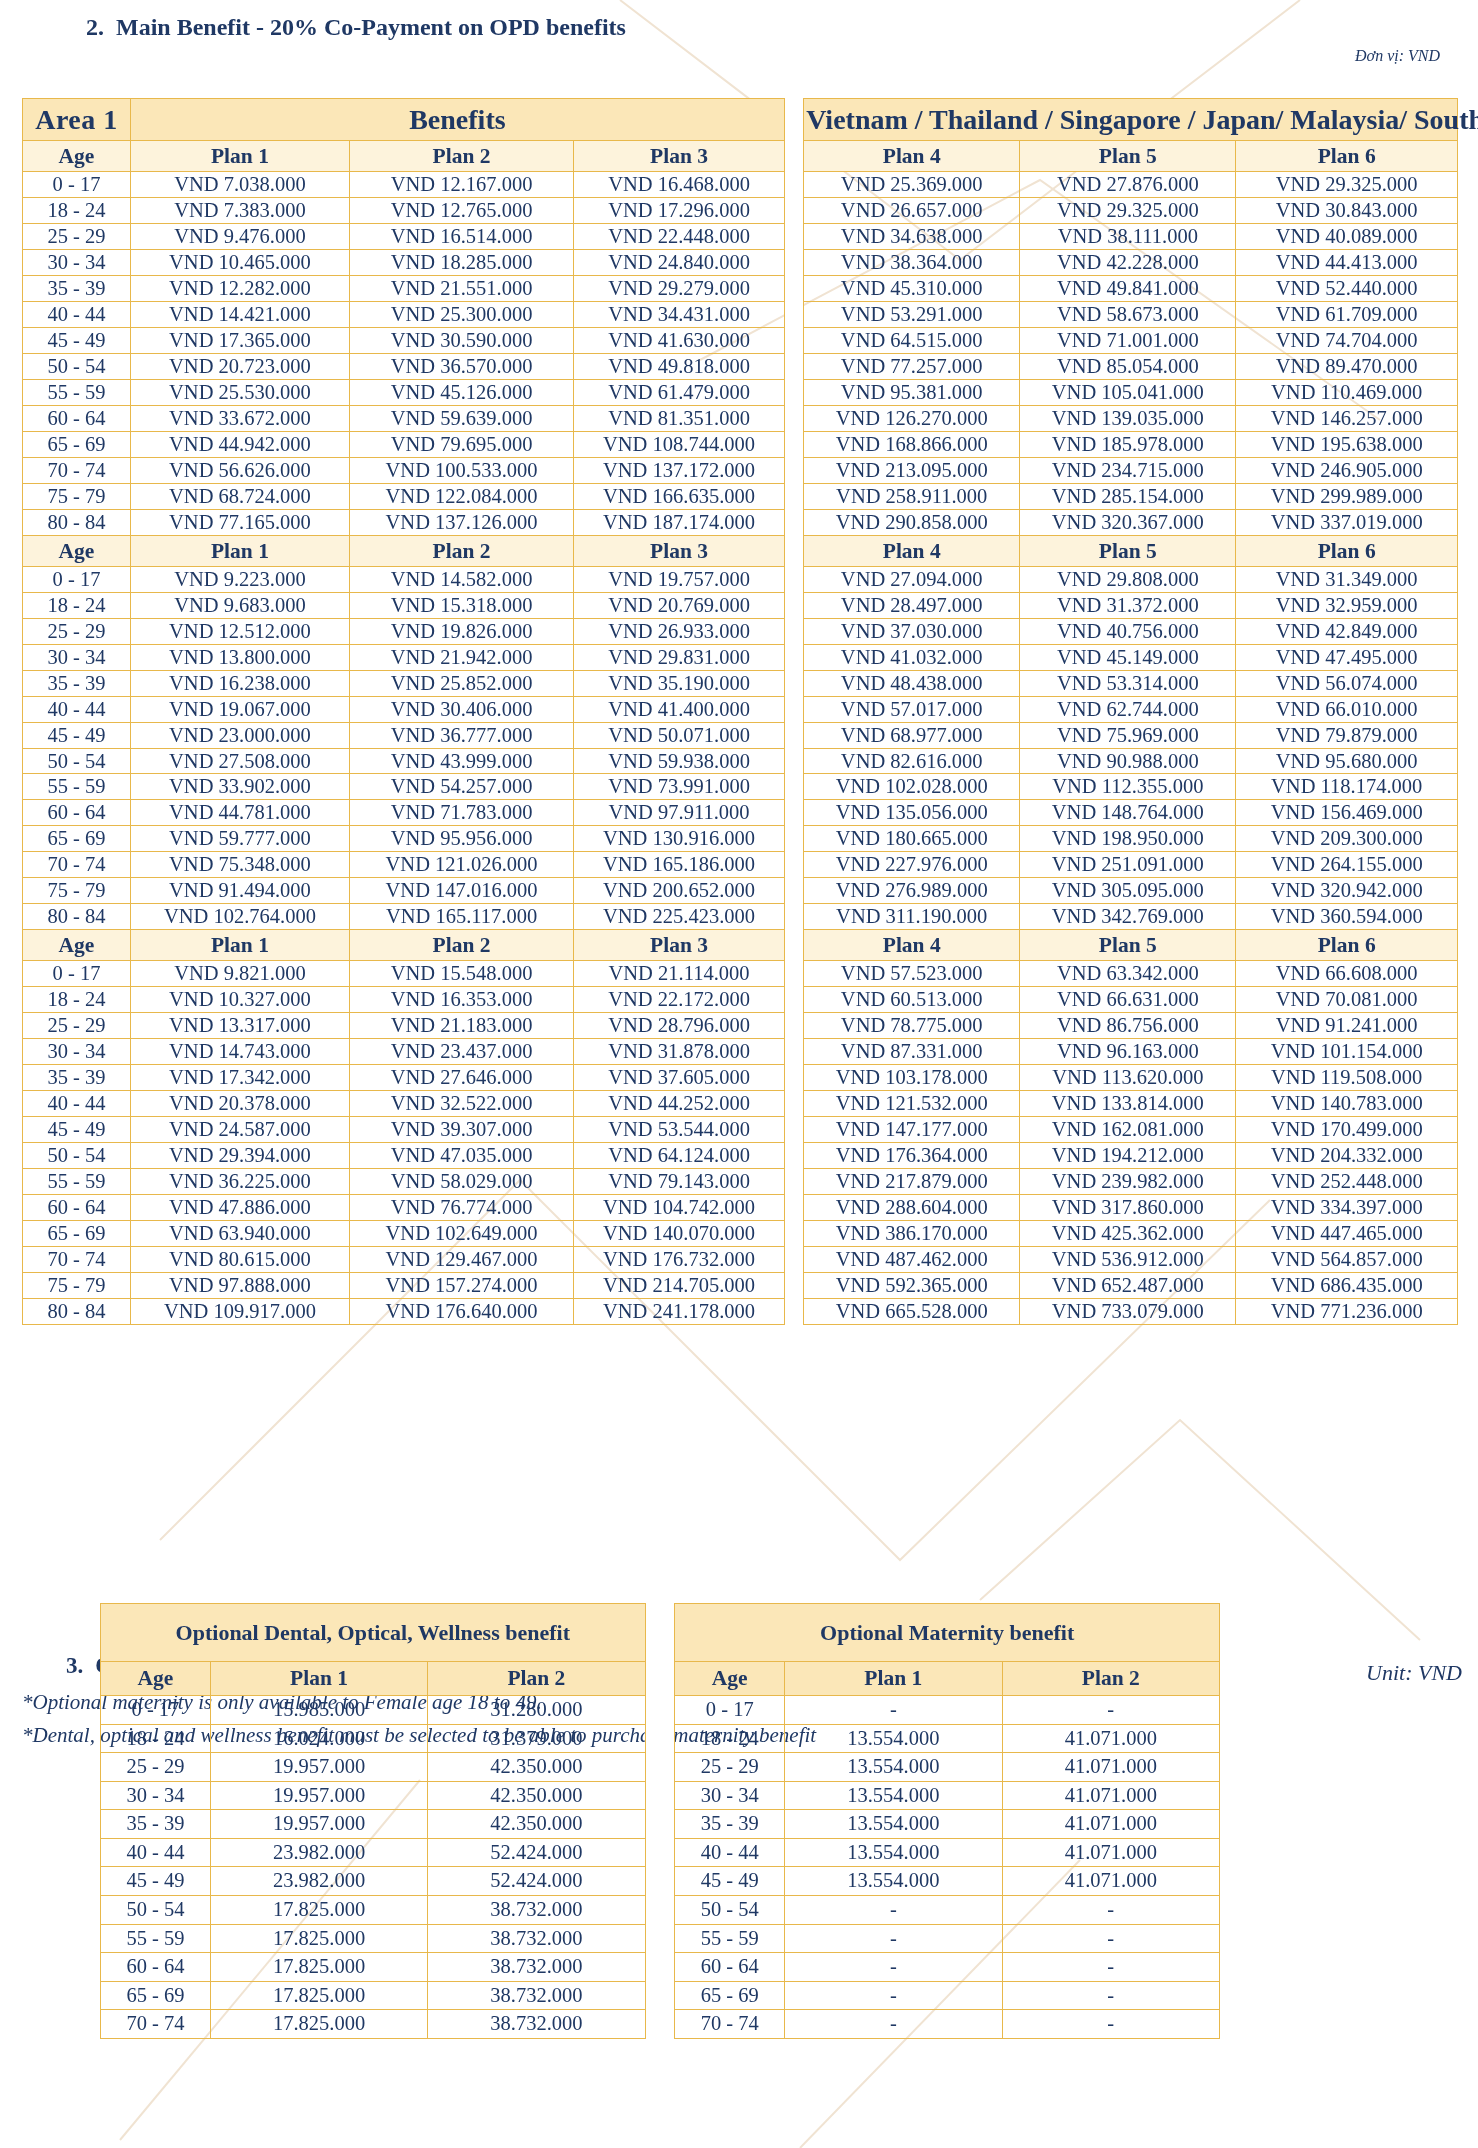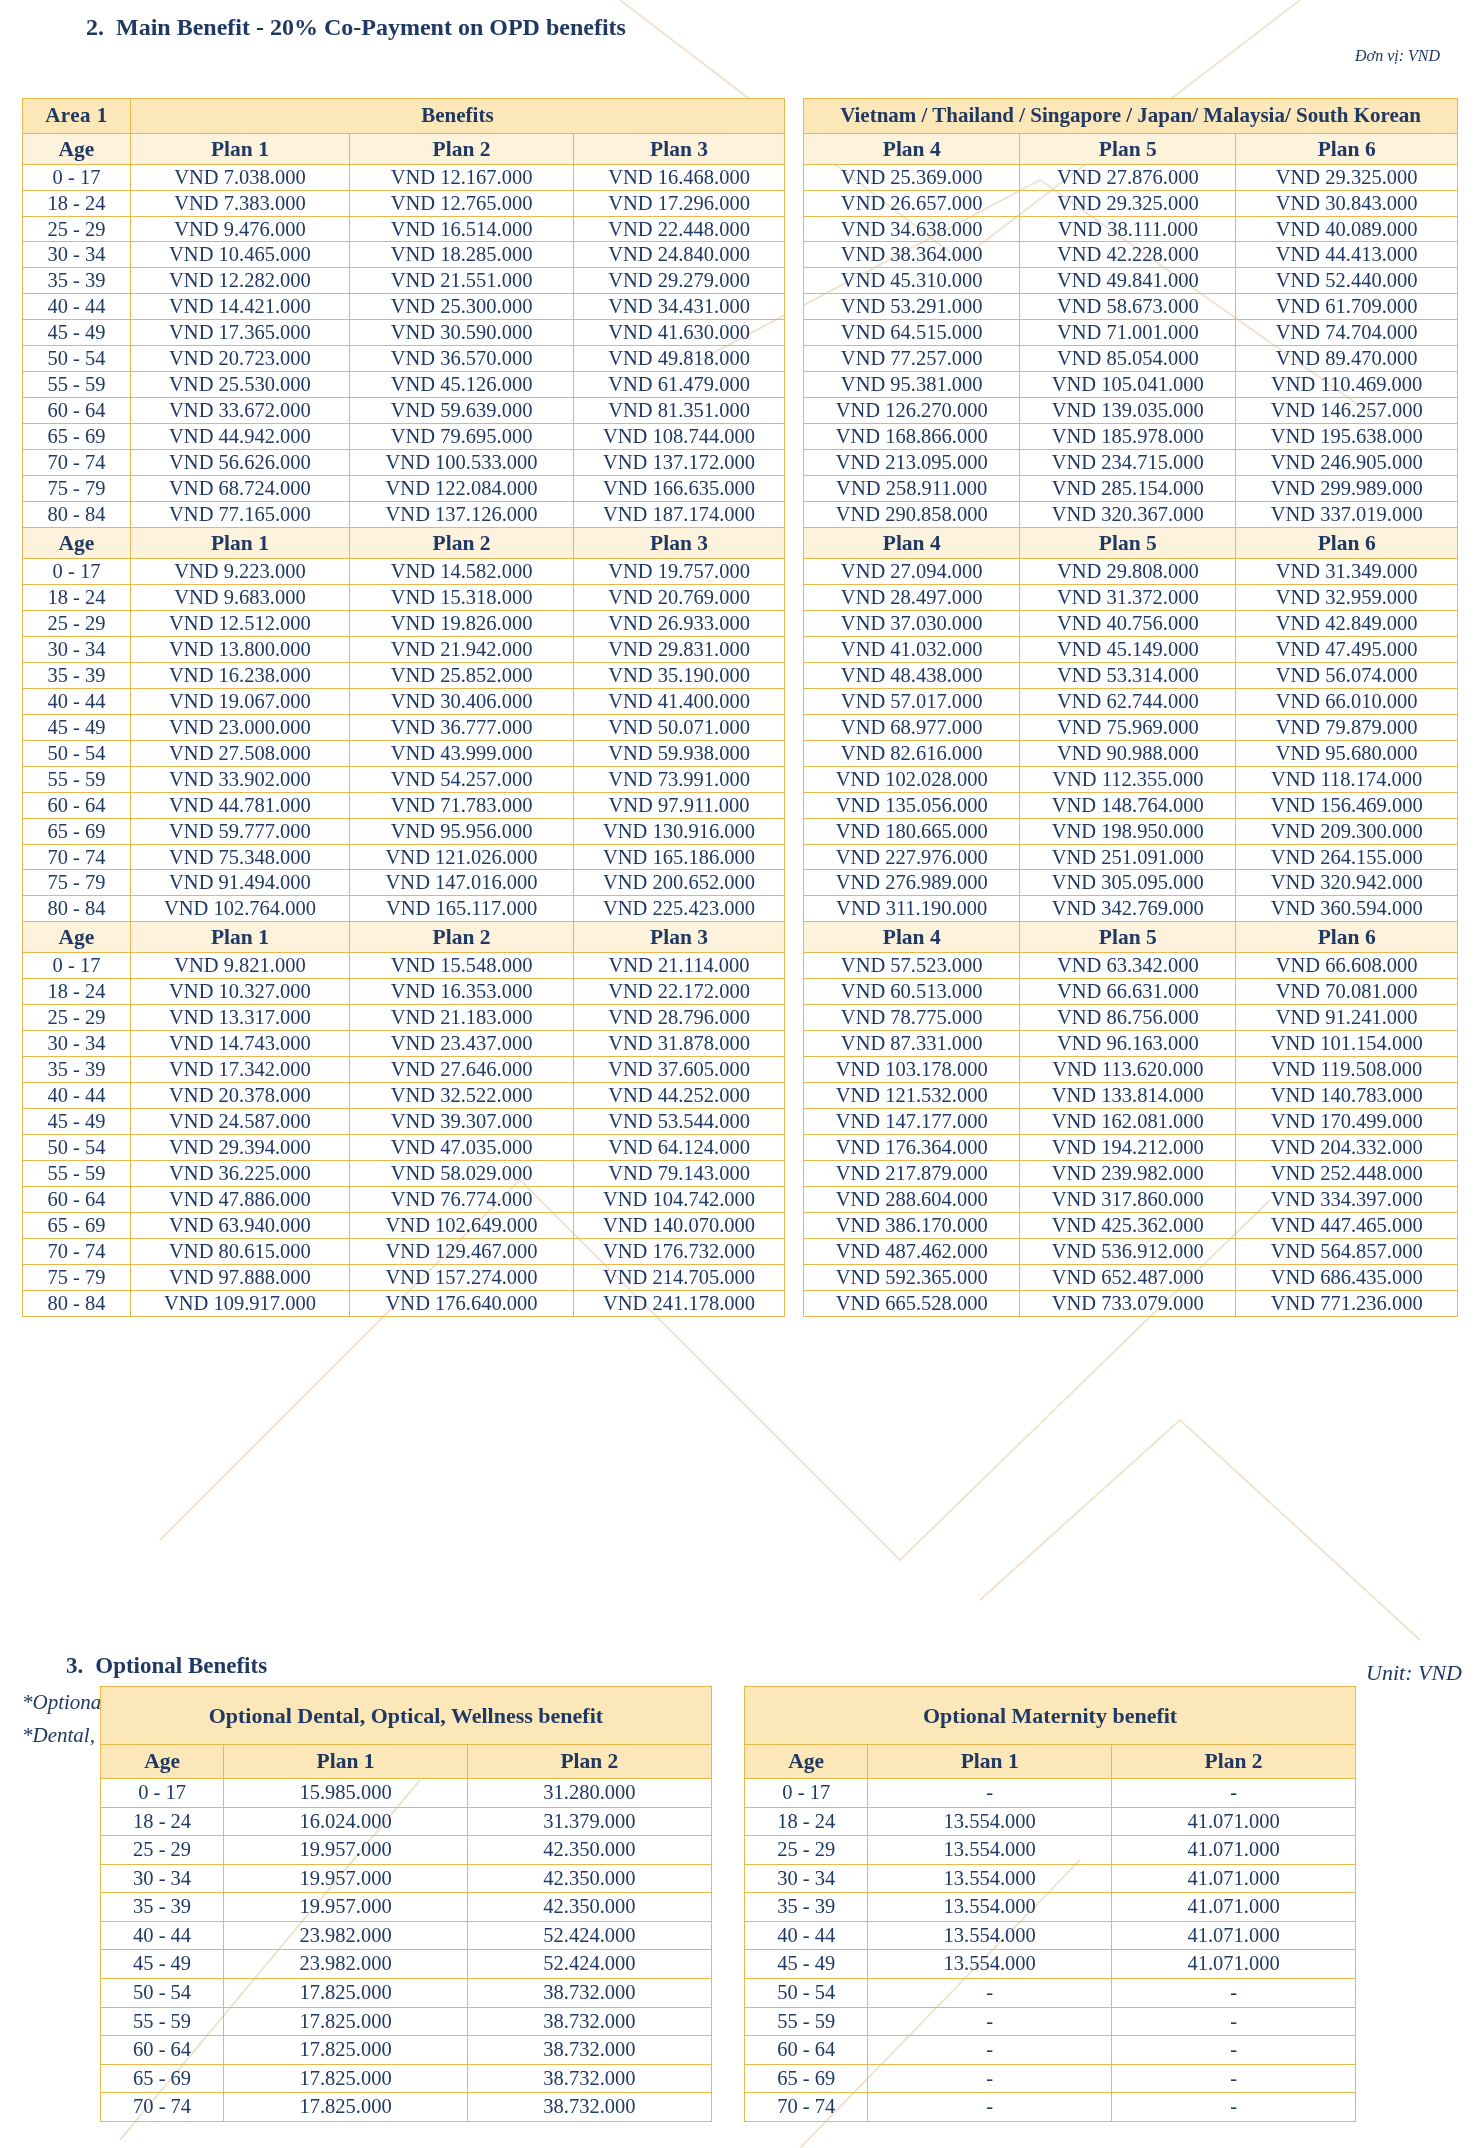--- a/index.html
+++ b/index.html
@@ -39,39 +39,39 @@
     padding:1px 2px;
     line-height:1.12;
     white-space:nowrap;
     color:#1F3864;
   }
   .maintable td.gap{
     border-top:none;border-bottom:none;border-left:none;border-right:none;
     background:#ffffff;
   }
   .maintable tr.area-row td{
-    background:#FBE7B8;font-weight:bold;font-size:21px;padding:5px 2px;
+    background:#FBE7B8;font-weight:bold;font-size:28px;padding:5px 2px;
   }
   .maintable tr.area-row td.gap{background:#ffffff;}
   .maintable tr.plan-row td{
     background:#FDF3DC;font-weight:bold;font-size:21.5px;padding:3px 2px;
   }
   .maintable tr.plan-row td.gap{background:#ffffff;}
   .maintable td.age{font-size:20.5px;}
   .area-label{font-weight:bold;letter-spacing:.5px;}
 
   
   #sec3{position:absolute;left:66px;top:1653px;font-size:23px;}
   .note{position:absolute;left:22px;font-style:italic;font-size:21px;color:#1F3864;}
   #note1{top:1690px;}
   #note2{top:1723px;}
   #unit2{position:absolute;right:16px;top:1660px;font-style:italic;font-size:22px;margin-left:48px;}
 
   .opttable{
-    position:absolute;left:100px;top:1686px;width:1256px;
+    position:absolute;left:100px;top:1603px;width:1120px;
     border-collapse:collapse;table-layout:fixed;
   }
   .opttable td{
     border:1px solid #E8B84B;
     font-size:20.5px;text-align:center;padding:2px;
     line-height:1.15;white-space:nowrap;color:#1F3864;
   }
   .opttable td.gap{border:none;background:#ffffff;}
   .opttable tr.title-row td{
     background:#FBE7B8;font-weight:bold;font-size:22px;padding:16px 2px;

